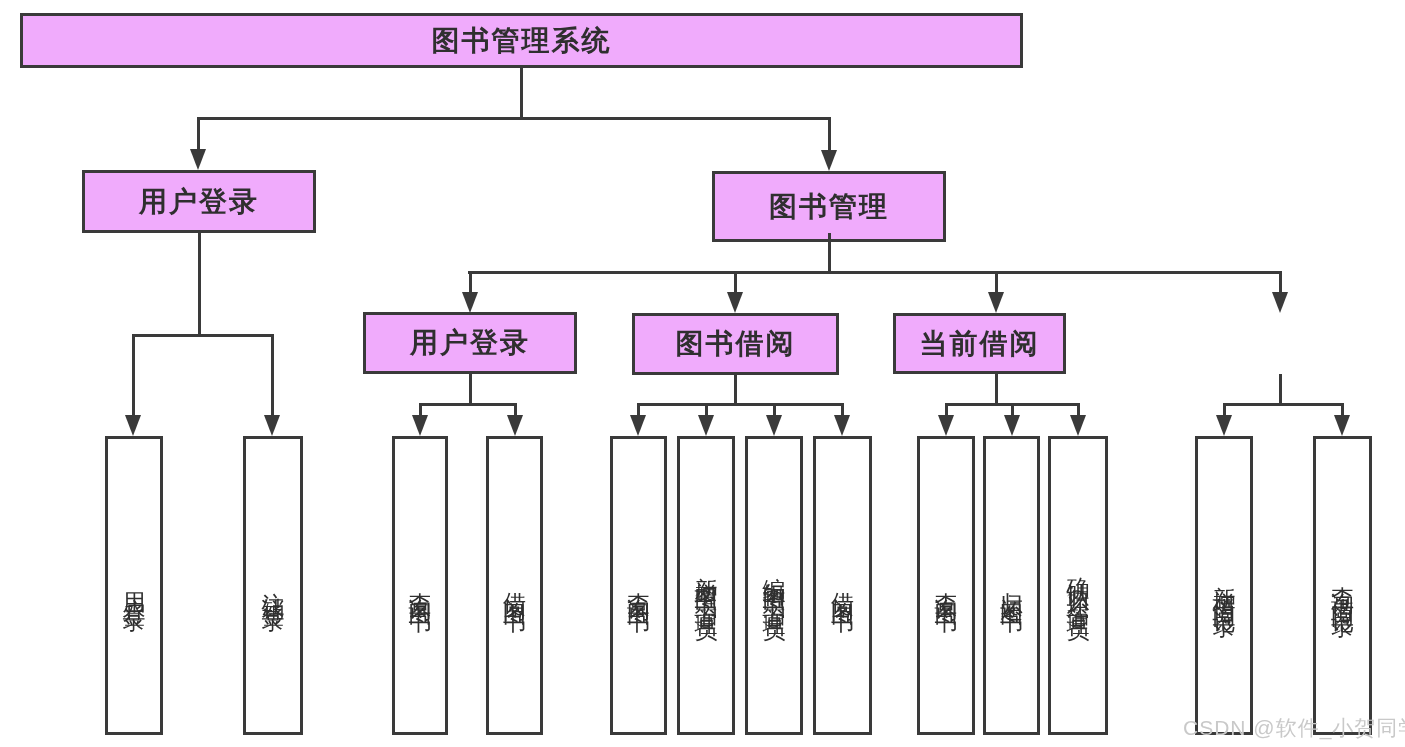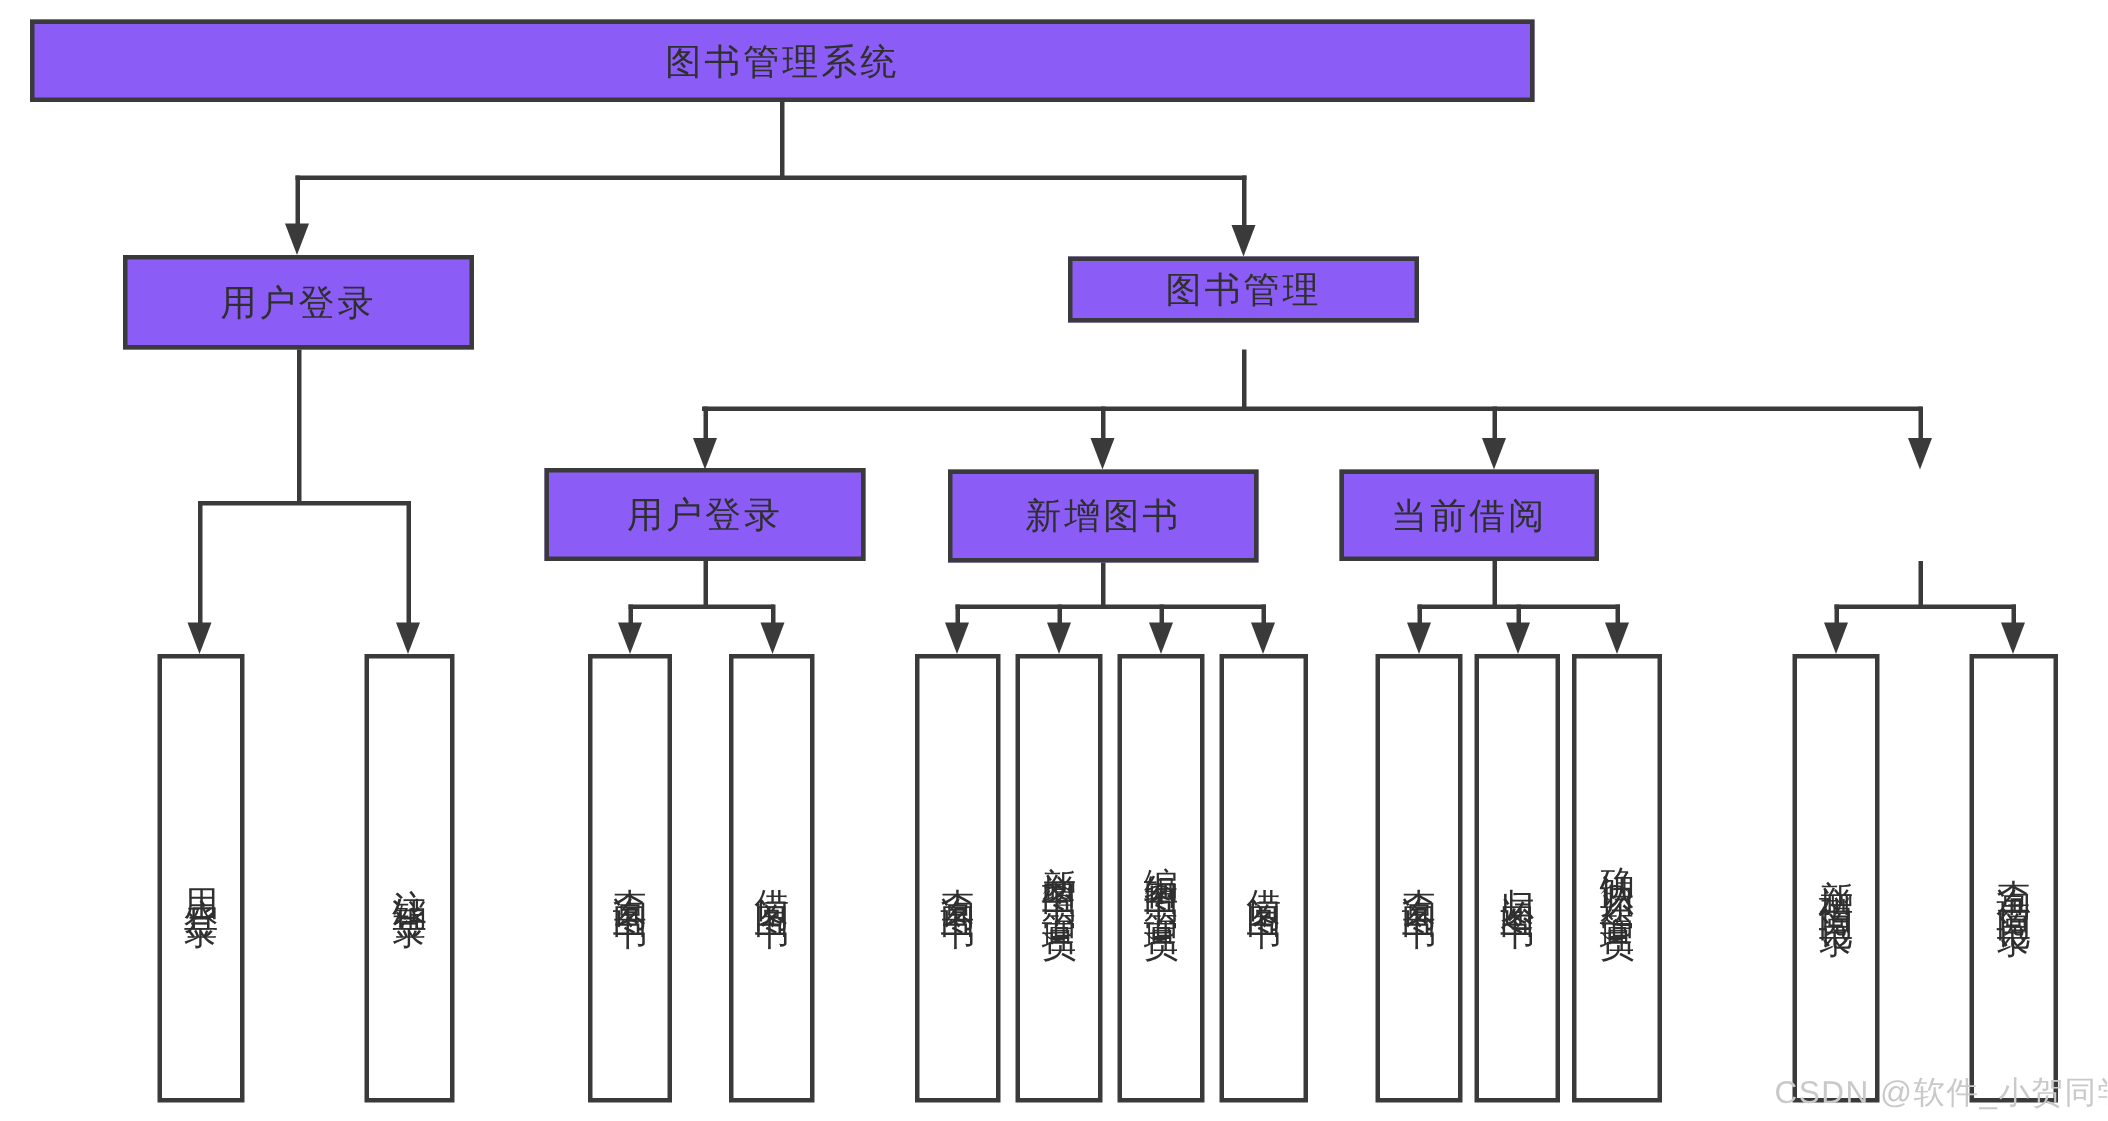--- a/index.html
+++ b/index.html
@@ -1,23 +1,23 @@
 <!DOCTYPE html>
 <html><head>
 <meta charset="utf-8">
 <style>
   html,body{margin:0;padding:0;background:#ffffff;}
   #canvas{
     position:relative;width:1405px;height:747px;background:#ffffff;overflow:hidden;
     font-family:"Liberation Sans","DejaVu Sans",sans-serif;color:#2f2f2f;
   }
   .node{
-    position:absolute;box-sizing:border-box;border:3px solid #3a3a3a;background:#8b5cf6;
+    position:absolute;box-sizing:border-box;border:3px solid #3a3a3a;background:#f0abfc;
     display:flex;align-items:center;justify-content:center;
-    font-size:24px;letter-spacing:2px;white-space:nowrap;
+    font-size:28px;letter-spacing:2px;white-space:nowrap;font-weight:bold;
   }
   .leaf{
     position:absolute;box-sizing:border-box;border:3px solid #3a3a3a;background:#fff;
     display:flex;align-items:center;justify-content:center;
   }
   .leaf span{
     writing-mode:vertical-rl;text-orientation:mixed;
     font-size:23px;letter-spacing:6px;line-height:1;
   }
   .hline{position:absolute;height:3px;background:#3a3a3a;}
@@ -37,24 +37,24 @@
   }
 </style>
 </head>
 <body>
 
 <div id="canvas">
 
   <div class="node" style="left:20px;top:13px;width:1003px;height:55px;">图书管理系统</div>
 
   <div class="node" style="left:82px;top:170px;width:234px;height:63px;">用户登录</div>
-  <div class="node" style="left:712px;top:171px;width:234px;height:44px;">图书管理</div>
+  <div class="node" style="left:712px;top:171px;width:234px;height:71px;">图书管理</div>
 
   <div class="node" style="left:363px;top:312px;width:214px;height:62px;">用户登录</div>
-  <div class="node" style="left:632px;top:313px;width:207px;height:62px;">新增图书</div>
+  <div class="node" style="left:632px;top:313px;width:207px;height:62px;">图书借阅</div>
   <div class="node" style="left:893px;top:313px;width:173px;height:61px;">当前借阅</div>
 
   <div class="leaf" style="left:105px;top:436px;width:58px;height:299px;">
     <span>用户登录</span>
   </div>
   <div class="leaf" style="left:243px;top:436px;width:60px;height:299px;">
     <span>注销登录</span>
   </div>
 
   <div class="leaf" style="left:392px;top:436px;width:56px;height:299px;">

